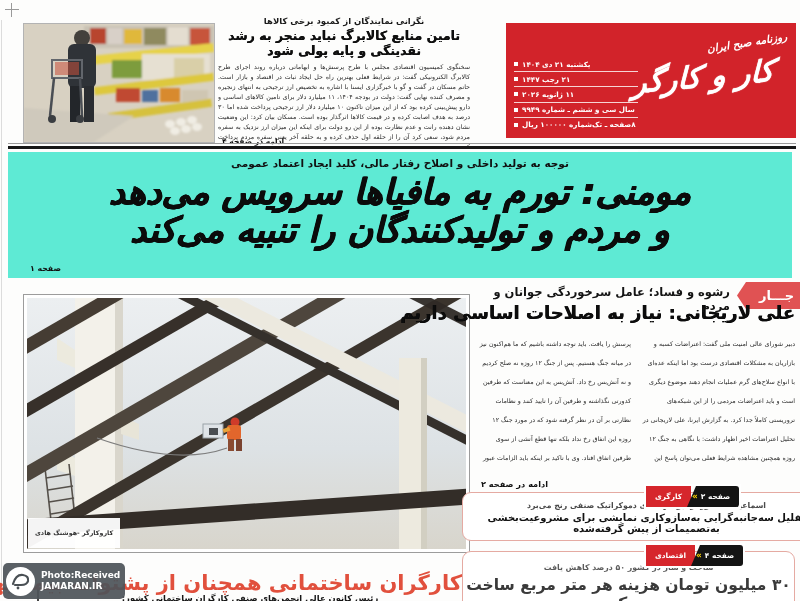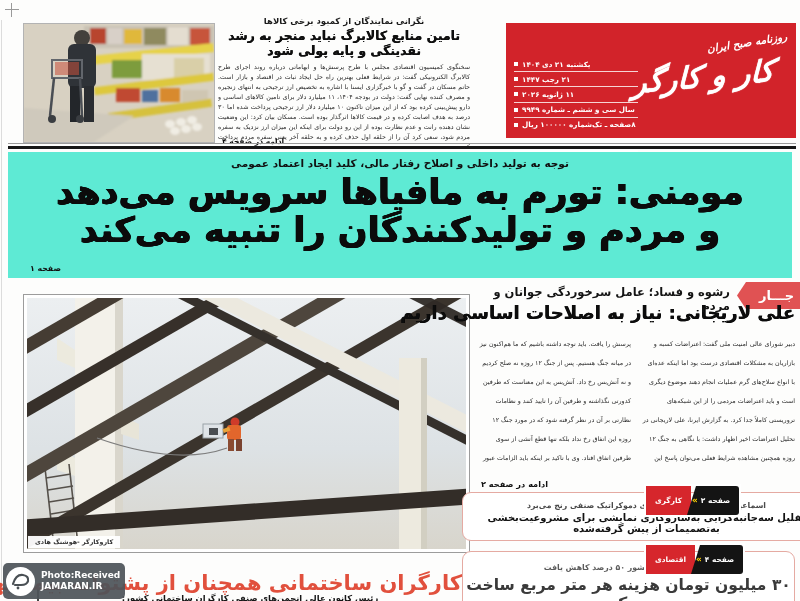--- a/index.html
+++ b/index.html
@@ -23,36 +23,36 @@
   .cropmark:after{left:0;top:6px;width:14px;height:1px;}
   
   .kicker-sm{font-size:8.5px;font-weight:bold;color:#1c1c1c;text-align:center;}
   .headline-md{font-size:12.5px;font-weight:900;color:#0f0f0f;text-align:center;text-shadow:.3px 0 0 #000;}
   .bodytext{font-size:6.35px;line-height:1.58;color:#2b2b2b;text-align:justify;}
   .continue{font-size:7.6px;font-weight:bold;color:#111;}
   
   .leadbox{background:#5eead4;}
   .lead-kicker{font-size:10.5px;font-weight:bold;color:#111;text-align:center;}
   .lead-line{font-size:35px;font-weight:900;color:#0b0b0b;text-align:center;white-space:nowrap;
-             text-shadow:.6px 0 0 #0b0b0b,-.6px 0 0 #0b0b0b,0 .4px 0 #0b0b0b;}
+             text-shadow:.6px 0 0 #0b0b0b,-.6px 0 0 #0b0b0b,0 .4px 0 #0b0b0b;font-style:italic;}
   .pageref{font-size:7.8px;font-weight:bold;color:#111;}
   
   .photo-frame{background:#fff;border:1px solid #9c9c9c;padding:3px;box-sizing:border-box;}
   .photo-frame svg{display:block;}
   .photo-sm{border:1px solid #b3b3b3;}
-  .photo-credit{position:absolute;left:4px;bottom:4px;background:rgba(255,255,255,.95);font-size:6.4px;font-weight:bold;color:#333;padding:2px 7px;}
+  .photo-credit{position:absolute;left:4px;bottom:4px;background:rgba(255,255,255,.95);font-size:6.4px;font-weight:bold;color:#333;padding:11px 7px;}
   
   .ribbon{background:#e05253;color:#fff;font-weight:bold;font-size:13px;display:flex;align-items:center;justify-content:center;
           clip-path:polygon(9px 0,100% 0,100% 100%,9px 100%,0 50%);padding-left:8px;letter-spacing:1px;}
   .lar-kicker{font-size:11.5px;font-weight:bold;color:#141414;text-align:right;}
   .lar-headline{font-size:18px;font-weight:900;color:#0c0c0c;text-align:center;white-space:nowrap;text-shadow:.4px 0 0 #000;}
   .lar-body{column-count:2;column-gap:11px;overflow:hidden;}
   
   .story-box{background:#fff;border:1.5px solid #e5aaa2;border-radius:9px;box-sizing:border-box;}
-  .tab{display:flex;align-items:stretch;height:29px;box-shadow:0 0 0 2px #fff;}
+  .tab{display:flex;align-items:stretch;height:21px;box-shadow:0 0 0 2px #fff;}
   .tab-red{background:#d6262c;color:#fff;font-size:7.4px;font-weight:bold;display:flex;align-items:center;padding:0 9px;}
   .tab-black{background:#141414;color:#fff;font-size:7.4px;font-weight:bold;display:flex;align-items:center;gap:3px;padding:0 9px 0 5px;
              clip-path:polygon(9px 0,100% 0,100% 100%,0 100%);margin-left:-4px;border-radius:0 3px 3px 0;}
   .chev{color:#ffd400;font-weight:bold;font-size:9px;line-height:1;}
   .box-kicker{font-size:7.8px;font-weight:bold;color:#4a4a4a;text-align:center;}
   .box-headline1{font-size:10px;font-weight:900;color:#121212;text-align:center;}
   .box-headline2{font-size:15.5px;font-weight:600;color:#3a3a3a;text-align:center;}
   
   .bot-kicker{font-size:8.4px;font-weight:bold;color:#161616;text-align:center;}
   .bot-headline{font-size:21px;font-weight:600;color:#e1503d;text-align:right;white-space:nowrap;}

